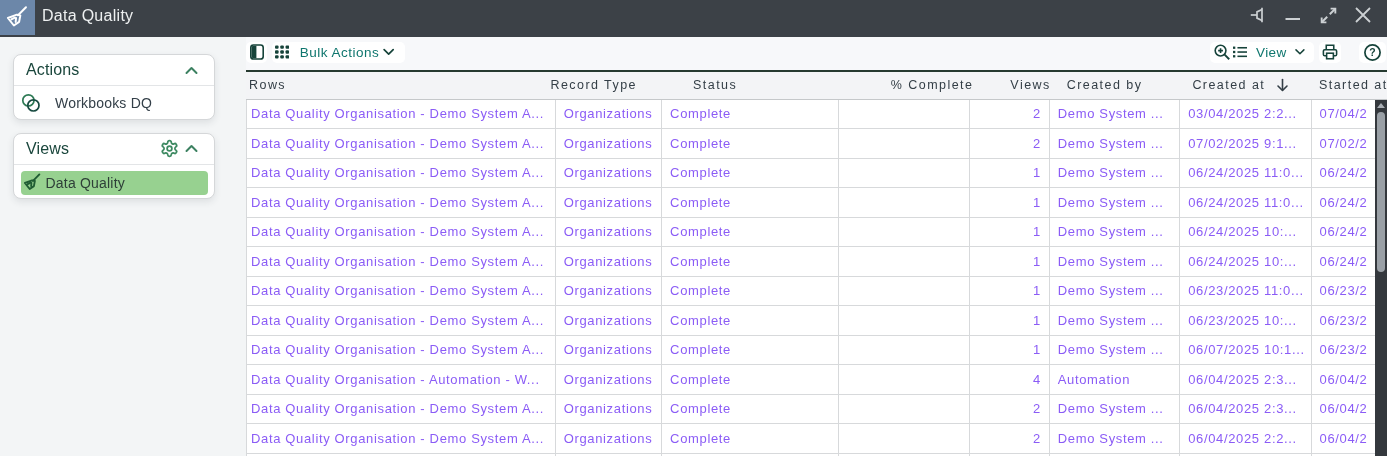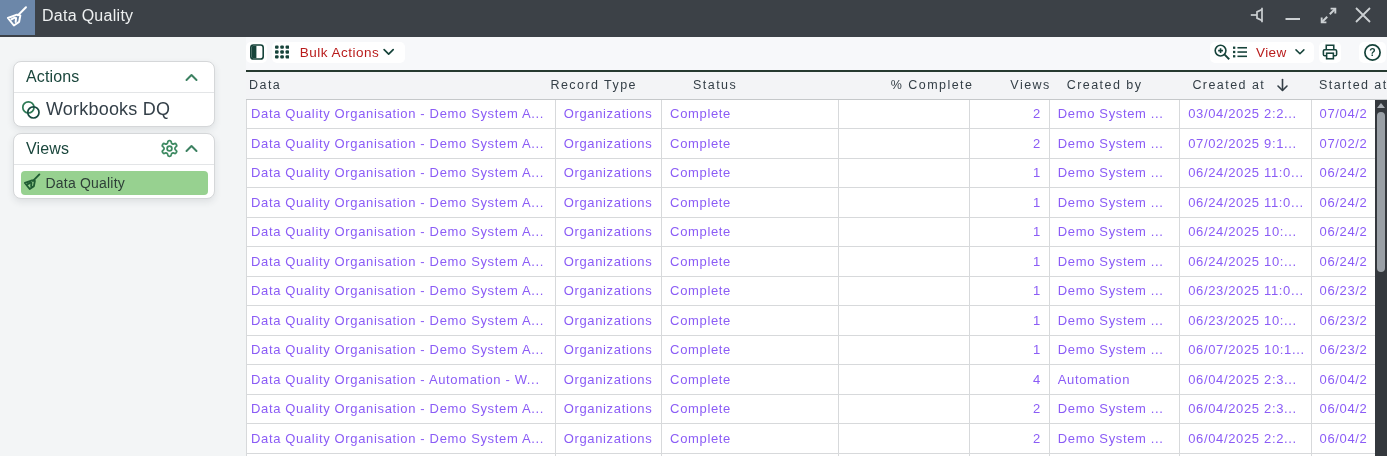--- a/index.html
+++ b/index.html
@@ -13,21 +13,21 @@
 .winbtn { position:absolute; top:0; width:30px; height:30px; display:flex; align-items:center; justify-content:center; }
 
 
 .sidebar { position:absolute; left:0; top:37px; width:246px; height:419px; background:#f3f5f6; }
 .card { position:absolute; left:13px; width:202px; background:#ffffff; border:1px solid #d5d7d9; border-radius:8px; box-shadow:0 3px 7px rgba(40,50,60,0.10); }
 .cardhead { height:31px; border-bottom:1px solid #e3e5e7; display:flex; align-items:center; padding:0 16px 0 12px; color:#1a463c; font-size:16px; letter-spacing:0.15px; }
 .cardhead .spacer { flex:1; }
 
 
 .toolbar { position:absolute; left:246px; top:37px; width:1141px; height:34.5px; background:#f7f8fa; border-bottom:2px solid #263a30; }
-.tbtn { position:absolute; top:41.5px; height:21.5px; background:#ffffff; border-radius:5px; display:flex; align-items:center; color:#b91c1c; font-size:13.5px; letter-spacing:0.2px; white-space:nowrap; }
+.tbtn { position:absolute; top:41.5px; height:21.5px; background:#ffffff; border-radius:5px; display:flex; align-items:center; color:#0f766e; font-size:13.5px; letter-spacing:0.2px; white-space:nowrap; }
 
 
 .thead { position:absolute; left:246px; top:71.5px; width:1141px; height:28px; background:#f3f4f6; border-bottom:1px solid #c5c8ca; display:flex; color:#333e46; font-size:12.5px; letter-spacing:1.45px; }
 .thead > div { display:flex; align-items:center; padding:0 8px; }
 .tbody { position:absolute; left:246px; top:99.5px; width:1129px; height:356.5px; overflow:hidden; border-left:1px solid #d7d9db; }
 .trow { display:flex; height:29.5px; background:#fff; border-bottom:1px solid #d7d9db; color:#8b5cf6; font-size:13px; letter-spacing:0.65px; }
 .trow > div { display:flex; align-items:center; padding:0 8px; border-right:1px solid #d7d9db; overflow:hidden; white-space:nowrap; }
 .c1 { width:309px; padding-left:4px !important; }
 .c2 { width:106.5px; }
 .c3 { width:177px;text-align:right; }
@@ -84,32 +84,32 @@
   </svg>
 </div>
 <div class="winbtn" style="left:1348px;">
   <svg width="20" height="20" viewBox="0 0 20 20" fill="none" stroke="#ccd0d3" stroke-width="1.8">
     <path d="M3 3 L17 17 M17 3 L3 17"></path>
   </svg>
 </div>
 
 <div class="sidebar"></div>
 
-<div class="card" style="top:61px; height:66px;">
+<div class="card" style="top:54px; height:66px;">
   <div class="cardhead">Actions<span class="spacer"></span>
     <svg width="13" height="9" viewBox="0 0 13 9" fill="none" stroke="#3c8161" stroke-width="2" stroke-linecap="round" stroke-linejoin="round">
         <path d="M1.5 7 L6.5 2 L11.5 7"></path>
       </svg>
   </div>
   <div style="height:33px; display:flex; align-items:center; padding-left:7px;">
     <svg width="20" height="20" viewBox="0 0 20 20" fill="none">
       <circle cx="7.4" cy="7.4" r="5.6" stroke="#2e7a55" stroke-width="1.7"></circle>
       <circle cx="12.4" cy="12.4" r="5.6" stroke="#174a40" stroke-width="1.7"></circle>
     </svg>
-    <span style="margin-left:5px; color:#333f48; font-size:18px; letter-spacing:0.2px;">Workbooks DQ</span>
+    <span style="margin-left:14px; color:#333f48; font-size:14px; letter-spacing:0.2px;">Workbooks DQ</span>
   </div>
 </div>
 
 <div class="card" style="top:132.5px; height:66px;">
   <div class="cardhead">Views<span class="spacer"></span>
     <svg width="19" height="19" viewBox="0 0 24 24" fill="none" stroke="#3e8a62" stroke-width="2.2" stroke-linecap="round" stroke-linejoin="round" style="margin-right:6.5px;">
       <path d="M12.22 2h-.44a2 2 0 0 0-2 2v.18a2 2 0 0 1-1 1.73l-.43.25a2 2 0 0 1-2 0l-.15-.08a2 2 0 0 0-2.73.73l-.22.38a2 2 0 0 0 .73 2.73l.15.1a2 2 0 0 1 1 1.72v.51a2 2 0 0 1-1 1.74l-.15.09a2 2 0 0 0-.73 2.73l.22.38a2 2 0 0 0 2.73.73l.15-.08a2 2 0 0 1 2 0l.43.25a2 2 0 0 1 1 1.73V20a2 2 0 0 0 2 2h.44a2 2 0 0 0 2-2v-.18a2 2 0 0 1 1-1.73l.43-.25a2 2 0 0 1 2 0l.15.08a2 2 0 0 0 2.73-.73l.22-.39a2 2 0 0 0-.73-2.73l-.15-.08a2 2 0 0 1-1-1.74v-.5a2 2 0 0 1 1-1.74l.15-.09a2 2 0 0 0 .73-2.73l-.22-.38a2 2 0 0 0-2.73-.73l-.15.08a2 2 0 0 1-2 0l-.43-.25a2 2 0 0 1-1-1.73V4a2 2 0 0 0-2-2z"></path>
       <circle cx="12" cy="12" r="3"></circle>
     </svg>
     <svg width="13" height="9" viewBox="0 0 13 9" fill="none" stroke="#3c8161" stroke-width="2" stroke-linecap="round" stroke-linejoin="round">
@@ -181,21 +181,21 @@
   </svg>
 </div>
 <div class="tbtn" style="left:1359px; width:27px; justify-content:center;">
   <svg width="19" height="19" viewBox="0 0 20 20" fill="none">
     <circle cx="10" cy="10" r="8" stroke="#16433a" stroke-width="1.8"></circle>
     <text x="10" y="14" text-anchor="middle" font-size="11" font-weight="bold" fill="#16433a" font-family="Liberation Sans, sans-serif">?</text>
   </svg>
 </div>
 
 <div class="thead">
-  <div class="h1">Data</div>
+  <div class="h1">Rows</div>
   <div class="h2">Record Type</div>
   <div class="h3">Status</div>
   <div class="h4">% Complete</div>
   <div class="h5">Views</div>
   <div class="h6">Created by</div>
   <div class="h7">Created at
     <svg style="margin-left:11px;" width="13" height="14" viewBox="0 0 13 14" fill="none" stroke="#333e46" stroke-width="1.6" stroke-linecap="round" stroke-linejoin="round">
         <path d="M6.5 1.5 V12"></path>
         <path d="M2 8 L6.5 12.5 L11 8"></path>
       </svg>

